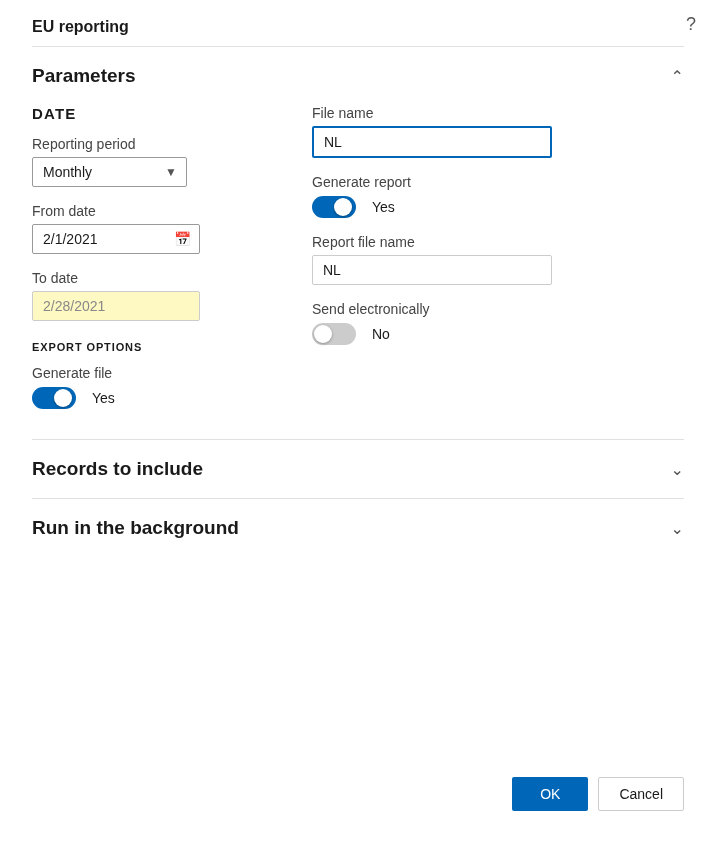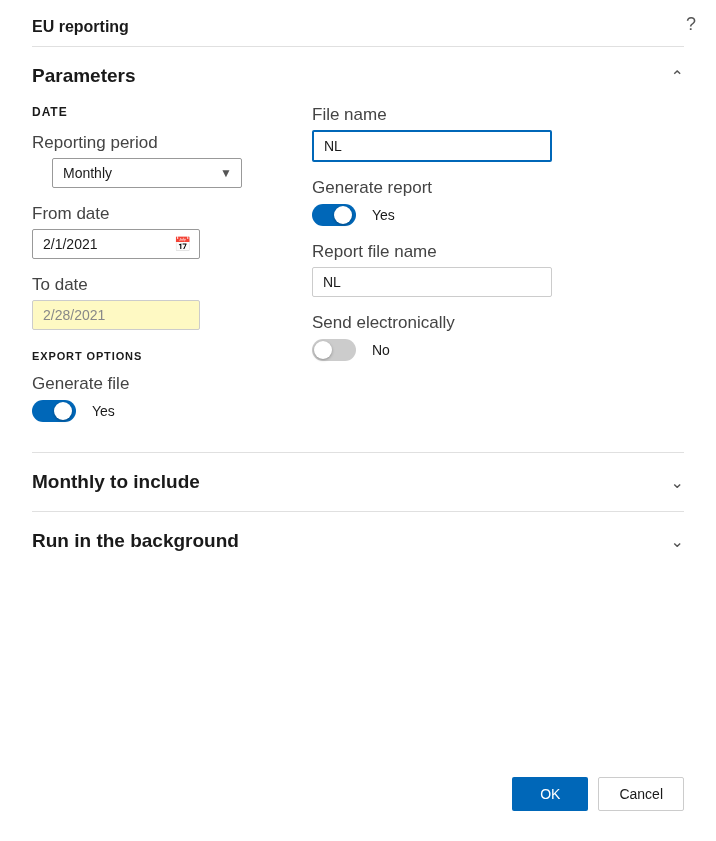--- a/index.html
+++ b/index.html
@@ -52,40 +52,39 @@
       display: flex;
       gap: 40px;
     }
     .left-col {
       flex: 0 0 240px;
     }
     .right-col {
       flex: 1;
     }
     .col-section-title {
-      font-size: 12px;
+      font-size: 15px;
       font-weight: 700;
       letter-spacing: 0.08em;
       color: #1a1a1a;
       margin-bottom: 14px;
       text-transform: uppercase;
     }
     .field-group {
       margin-bottom: 16px;
     }
     .field-label {
-      font-size: 17px;
+      font-size: 14px;
       color: #444;
       margin-bottom: 5px;
     }
     .dropdown-wrapper {
       position: relative;
       display: inline-block;
-      width: 190px;
-      margin-left: 20px;
+      width: 155px;
     }
     .dropdown-wrapper select {
       width: 100%;
       padding: 6px 32px 6px 10px;
       border: 1px solid #999;
       border-radius: 2px;
       background: #fff;
       font-size: 14px;
       appearance: none;
       cursor: pointer;
@@ -311,21 +310,21 @@
           <span class="toggle-label">No</span>
         </div>
       </div>
 
     </div>
   </div>
 </div>
 
 <div class="collapsed-section">
   <div class="section-header">
-    <span class="section-header-title">Monthly to include</span>
+    <span class="section-header-title">Records to include</span>
     <span class="section-chevron">⌄</span>
   </div>
 </div>
 
 <div class="collapsed-section">
   <div class="section-header">
     <span class="section-header-title">Run in the background</span>
     <span class="section-chevron">⌄</span>
   </div>
 </div>

